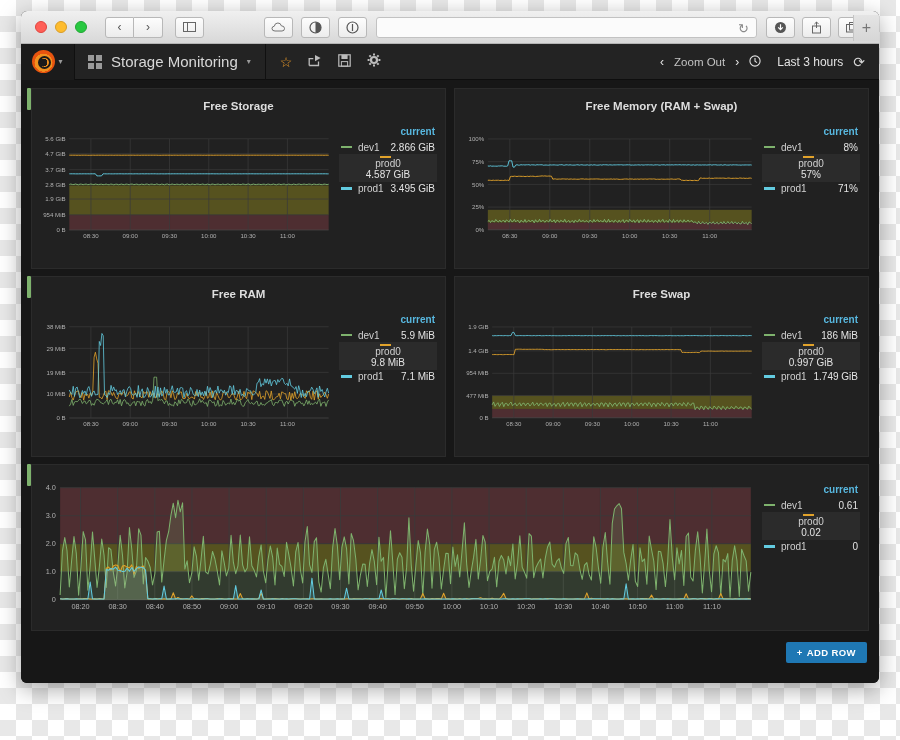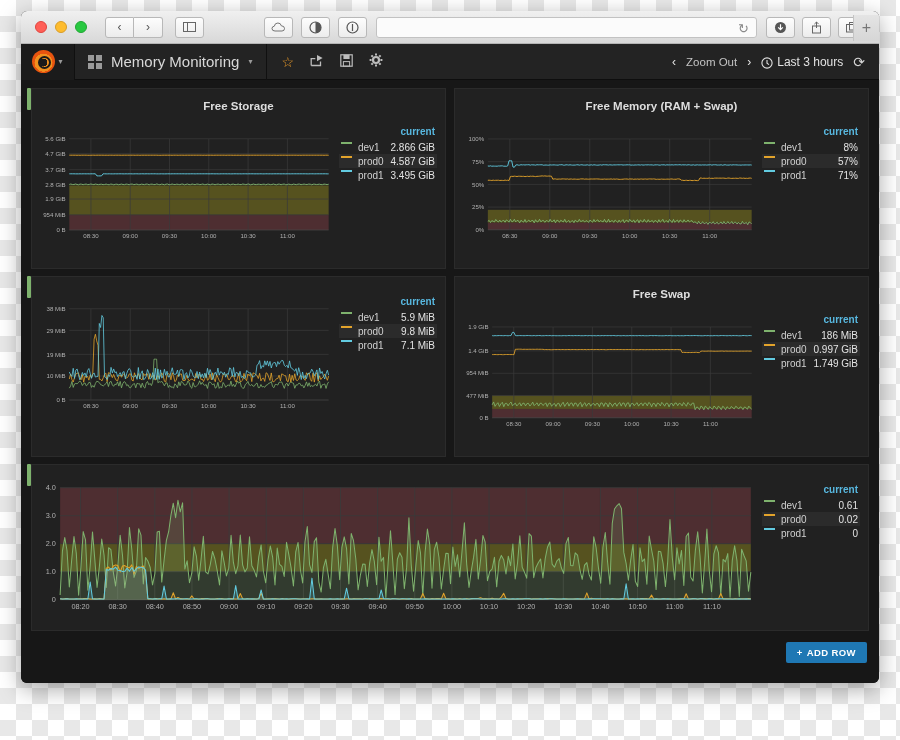--- a/index.html
+++ b/index.html
@@ -121,21 +121,21 @@
   #nav-actions { display:flex; align-items:center; gap:16px; padding-left:14px;}
   .nav-ico { font-size:14px; color:#bcbcbc; cursor:pointer; }
   .nav-ico.star { color:#eb9a28; }
 
   #time-controls {
     margin-left:auto; display:flex; align-items:center; gap:10px;
     padding-right:14px; color:#cfcfcf; font-size:11.5px;
   }
   #time-controls .arw { font-size:12px; color:#e6e6e6; }
   #zoom-out-label { color:#c3c3c3; }
-  #time-range { display:flex; align-items:flex-end; gap:4px; color:#e2e2e2; font-size:12px;}
+  #time-range { display:flex; align-items:flex-start; gap:16px; color:#e2e2e2; font-size:12px;}
   #refresh-ico { font-size:14px; color:#d6d6d6; }
 
   
   #dash-body { padding: 8px 10px 0 10px; }
   .row { display:flex; gap:8px; margin-bottom:7px; position:relative; }
   .row-handle {
     position:absolute; left:-4px; top:0;
     width:4px; height:22px; background:#7eb26d; border-radius:1px;
   }
   .panel {
@@ -143,22 +143,22 @@
     flex:1; position:relative; padding-top:7px;
   }
   .panel-title {
     text-align:center; color:#dedede; font-size:11.5px; font-weight:bold;
     padding: 4px 0 2px 0;
   }
   .panel-body { display:flex; padding: 0 4px 6px 4px; }
   .graph-area { flex:1; position:relative; }
   .legend { width:108px; padding: 12px 4px 0 6px; font-size:10px; }
   .legend-head { text-align:right; color:#58b8e0; font-weight:bold; font-size:10px; padding-right:2px; padding-bottom:3px;}
-  .legend-row { display:flex; align-items:flex-start; padding:1.5px 2px; }
-  .legend-row.hl { background:#2b2b2b; }
+  .legend-row { display:flex; align-items:center; padding:1.5px 2px; }
+  .legend-row.hl { background:#2b2b2b;flex-direction:column; }
   .swatch { width:11px; height:2.5px; margin-right:6px; flex:0 0 auto;}
   .legend-name { color:#d0d0d0; flex:1; }
   .legend-val { color:#e3e3e3; text-align:right; white-space:nowrap; }
 
   svg.chart { display:block; width:100%; }
   .axis-label { fill:#b0b0b0; font-size:8.5px; font-family:"Liberation Sans",sans-serif; }
   .gridline { stroke:#3a3a3a; stroke-width:1; }
   .axisline { stroke:#4a4a4a; stroke-width:1; }
 
   #addrow-bar { padding: 4px 12px 10px 10px; display:flex; justify-content:flex-end; }
@@ -242,21 +242,21 @@
         <span id="logo-mark"></span>
         <span class="caret">▾</span>
       </div>
       <div id="dash-title-wrap">
         <span id="dash-grid-icon">
             <i></i>
             <i></i>
             <i></i>
             <i></i>
           </span>
-        <span id="dash-title">Memory Monitoring</span>
+        <span id="dash-title">Storage Monitoring</span>
         <span class="caret">▾</span>
       </div>
       <div id="nav-actions">
         <span class="nav-ico star">☆</span>
         <span class="nav-ico">
           <svg width="14" height="13" viewBox="0 0 14 13">
               <path d="M1.2 11.5 V4.6 H5.3 M1.2 11.5 H10.5 V7.6" fill="none" stroke="#bcbcbc" stroke-width="1.3"></path>
               <path d="M7 1 L12.6 4.1 L7 7.2 Z" fill="#bcbcbc"></path>
             </svg>
         </span>
@@ -410,20 +410,21 @@
                   <span class="legend-name">prod1</span>
                   <span class="legend-val">71%</span>
                 </div>
               </div>
             </div>
           </div>
       </div>
       <div class="row">
         <div class="row-handle"></div>
         <div class="panel">
+            <div class="panel-title">Free RAM</div>
             <div class="panel-body">
               <div class="graph-area">
                 <svg class="chart" viewBox="0 0 410 148" height="148">
                   <line x1="46" x2="404" y1="132" y2="132" class="axisline"></line>
                   <text x="41" y="135" text-anchor="end" class="axis-label">0 B</text>
                   <line x1="46" x2="404" y1="98.84210526315789" y2="98.84210526315789" class="gridline"></line>
                   <text x="41" y="101.84210526315789" text-anchor="end" class="axis-label">10 MiB</text>
                   <line x1="46" x2="404" y1="69" y2="69" class="gridline"></line>
                   <text x="41" y="72" text-anchor="end" class="axis-label">19 MiB</text>
                   <line x1="46" x2="404" y1="35.84210526315789" y2="35.84210526315789" class="gridline"></line>

